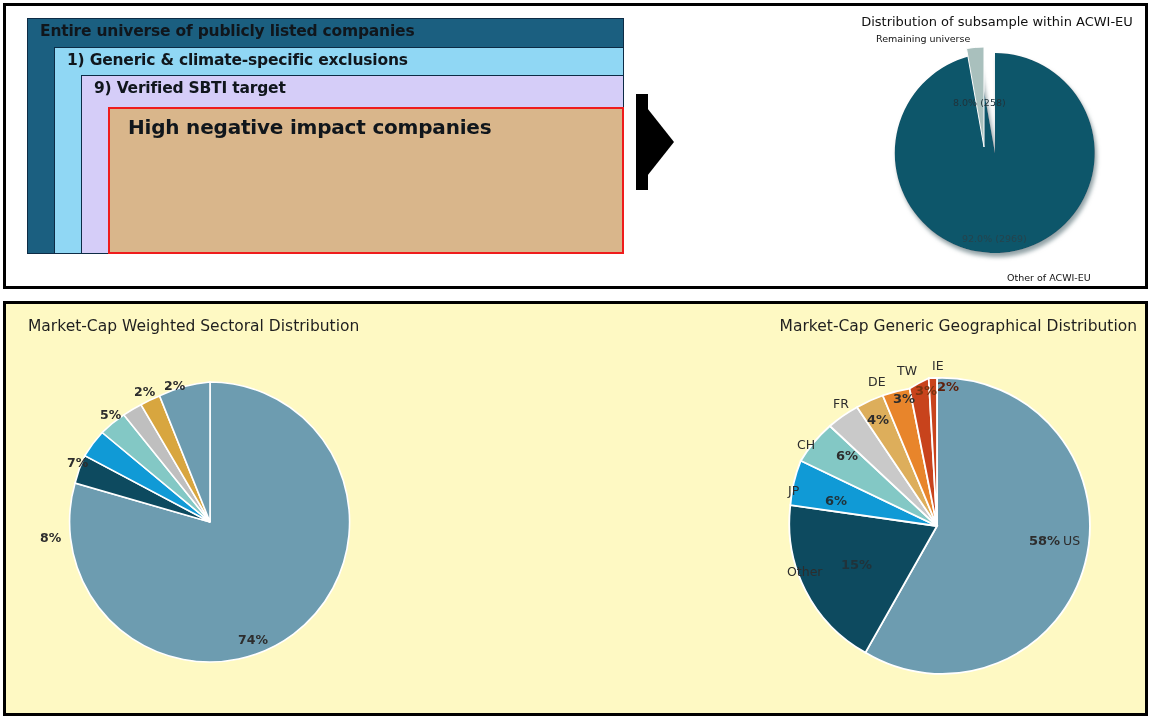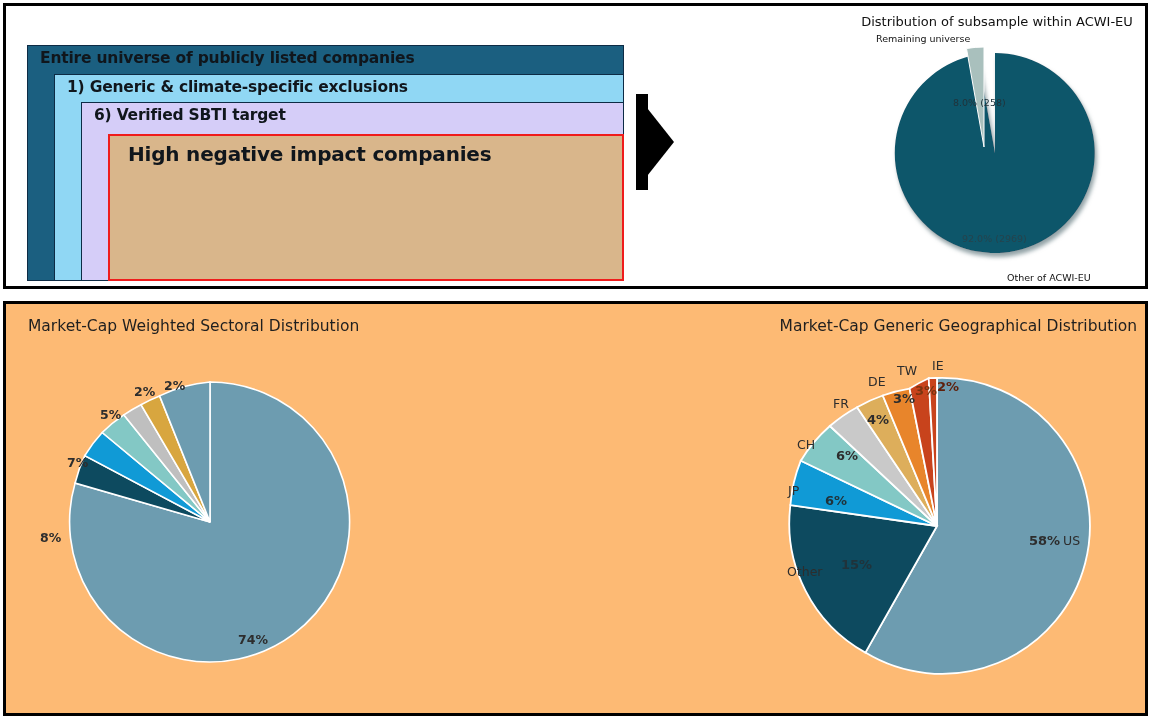--- a/index.html
+++ b/index.html
@@ -13,21 +13,21 @@
   #page { position: relative; width: 1151px; height: 719px; background: #fff; }
 
   
   .panel-top {
     position: absolute; left: 3px; top: 3px;
     width: 1145px; height: 286px;
     border: 3px solid #000; background: #fff;
   }
 
   
-  .funnel { position: absolute; left: 21px; top: 39px; width: 521px; height: 236px; }
+  .funnel { position: absolute; left: 21px; top: 12px; width: 521px; height: 236px; }
   .fbox {
     position: absolute;
     border: 1px solid #0d2b45;
     display: block;
   }
   .fbox > .flabel {
     position: absolute; left: 12px; top: 3px;
     font-family: "DejaVu Sans", sans-serif;
     font-weight: bold;
     font-size: 15.5px;
@@ -68,21 +68,21 @@
   }
   .acwi-lbl-rest {
     position: absolute; left: 155px; top: 258px;
     font-size: 9.5px; color: #111;
   }
 
   
   .panel-bottom {
     position: absolute; left: 3px; top: 301px;
     width: 1145px; height: 415px;
-    border: 3px solid #000; background: #fdba74; text-align: center;
+    border: 3px solid #000; background: #fef9c3; text-align: center;
   }
   .chart-title-left {
     position: absolute; left: 22px; top: 13px;
     font-size: 15.5px; color: #1f1f1f;
   }
   .chart-title-right {
     position: absolute; right: 8px; top: 13px;
     font-size: 15.5px; color: #1f1f1f;
   }
 
@@ -97,21 +97,21 @@
   <div class="panel-top">
 
     <div class="funnel">
       <div class="fbox fbox1">
         <span class="flabel">Entire universe of publicly listed companies</span>
       </div>
       <div class="fbox fbox2">
         <span class="flabel">1) Generic &amp; climate-specific exclusions</span>
       </div>
       <div class="fbox fbox3">
-        <span class="flabel">6) Verified SBTI target</span>
+        <span class="flabel">9) Verified SBTI target</span>
       </div>
       <div class="fbox fbox4">
         <span class="flabel">High negative impact companies</span>
       </div>
     </div>
 
     <div class="arrow-tail"></div>
     <div class="arrow"></div>
 
     <div class="acwi-pie">

